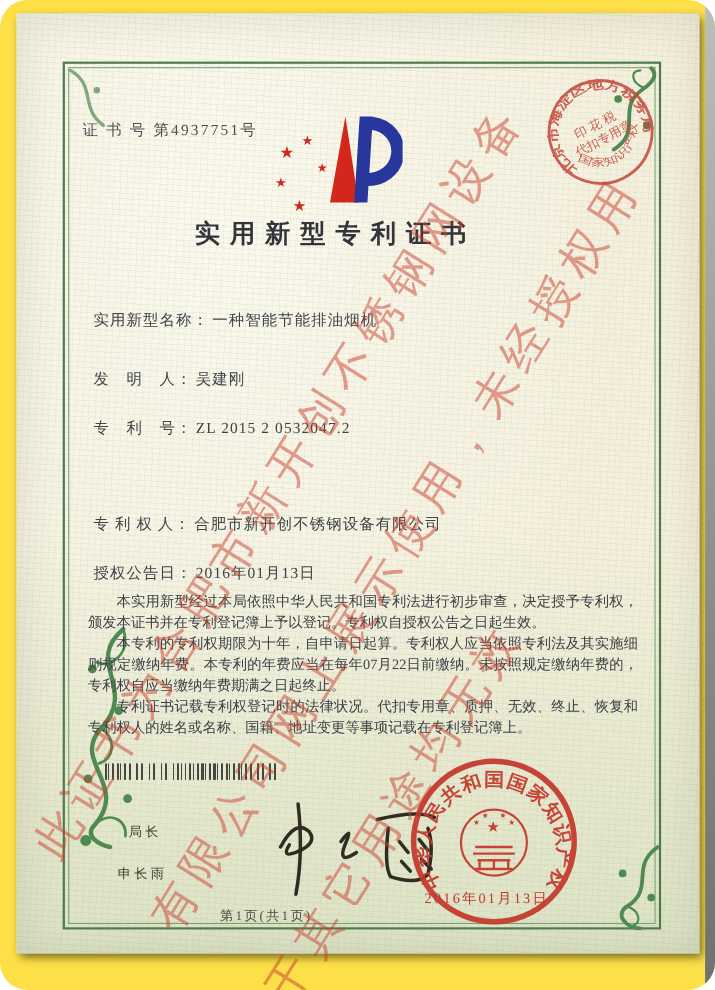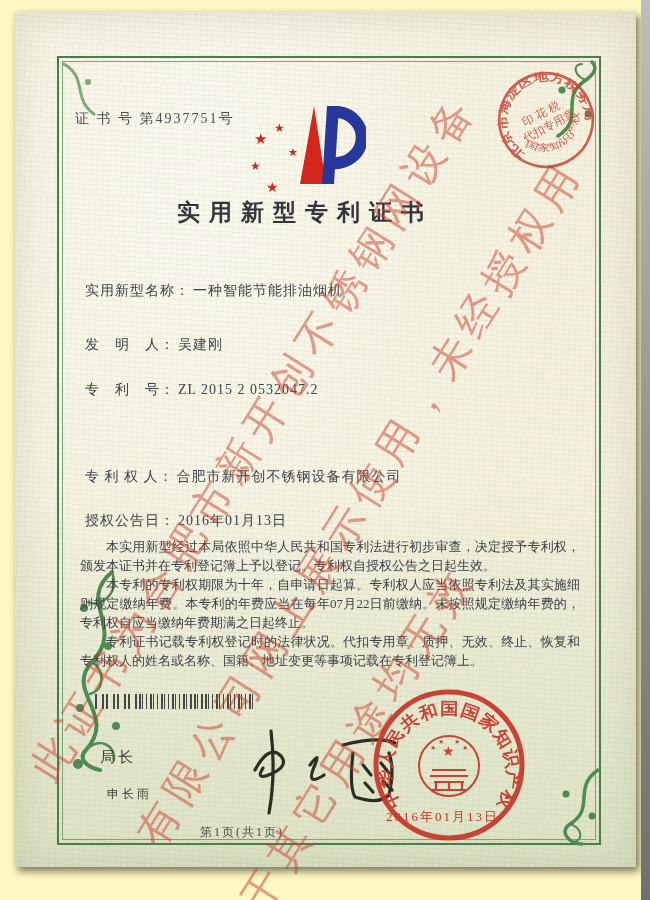--- a/index.html
+++ b/index.html
@@ -1,19 +1,19 @@
 <!DOCTYPE html>
 <html><head>
 <meta charset="utf-8">
 <style>
   * { margin:0; padding:0; box-sizing:border-box; }
   html,body { width:650px; height:900px; }
   body { font-family:"Liberation Serif","DejaVu Serif",serif; }
 
-  .photo { position:relative; width:650px; height:900px; background:#fef9c3; overflow:hidden; }
+  .photo { position:relative; width:650px; height:900px; background:#fde047; overflow:hidden;border-radius:25px; }
   .strip-right { position:absolute; right:0; top:0; width:9px; height:100%;
     background:linear-gradient(180deg,#bcc0bc,#8a8d8a 60%,#6f716f); }
 
   .page { position:absolute; left:15px; top:12px; width:621px; height:855px;
     background-color:#f5f0dd;
     background-image:
       repeating-linear-gradient(3deg, rgba(128,166,118,.10) 0 1px, transparent 1px 5px),
       repeating-linear-gradient(93deg, rgba(128,166,118,.07) 0 1px, transparent 1px 6px),
       linear-gradient(180deg, rgba(245,240,221,0) 55%, rgba(173,199,150,.30) 95%),
       radial-gradient(ellipse at 30% 20%, rgba(255,255,252,.55), rgba(255,255,252,0) 60%);
@@ -35,21 +35,21 @@
   .f0{top:282px}.f1{top:336px}.f2{top:381px}.f3{top:426px}.f4{top:468px}.f5{top:512px}
 
   .body-text { left:80px; top:537px; width:500px; font-size:13px; line-height:19px;
     color:#3c4045; text-align:justify; }
   .body-text p { text-indent:2em; }
 
   .barcode { left:95px; top:694px; width:158px; height:15px; opacity:.85;
     background:repeating-linear-gradient(90deg,#2b2b28 0 2px,transparent 2px 3.5px,
       #2b2b28 3.5px 4px, transparent 4px 7px, #2b2b28 7px 8.5px, transparent 8.5px 11px); }
 
-  .signer-title { left:100px; top:748px; font-size:15px; color:#3b3e34; letter-spacing:3px; }
+  .signer-title { left:117px; top:748px; font-size:12px; color:#3b3e34; letter-spacing:3px; }
   .signer-name  { left:107px; top:786px; font-size:12px; color:#3b3e34; letter-spacing:3px; }
 
   .page-footer { left:200px; top:824px; width:250px; text-align:left;
     font-size:12px; color:#4d4d44; letter-spacing:2px; }
 
   .seal-svg { left:368px; top:686px; width:162px; height:162px; opacity:.92; }
   .seal-date { left:386px; top:808px; width:160px; font-size:13px; letter-spacing:2px;
     color:#c4372a; z-index:6; }
 
   .tax-stamp { left:492px; top:66px; width:108px; height:108px;

